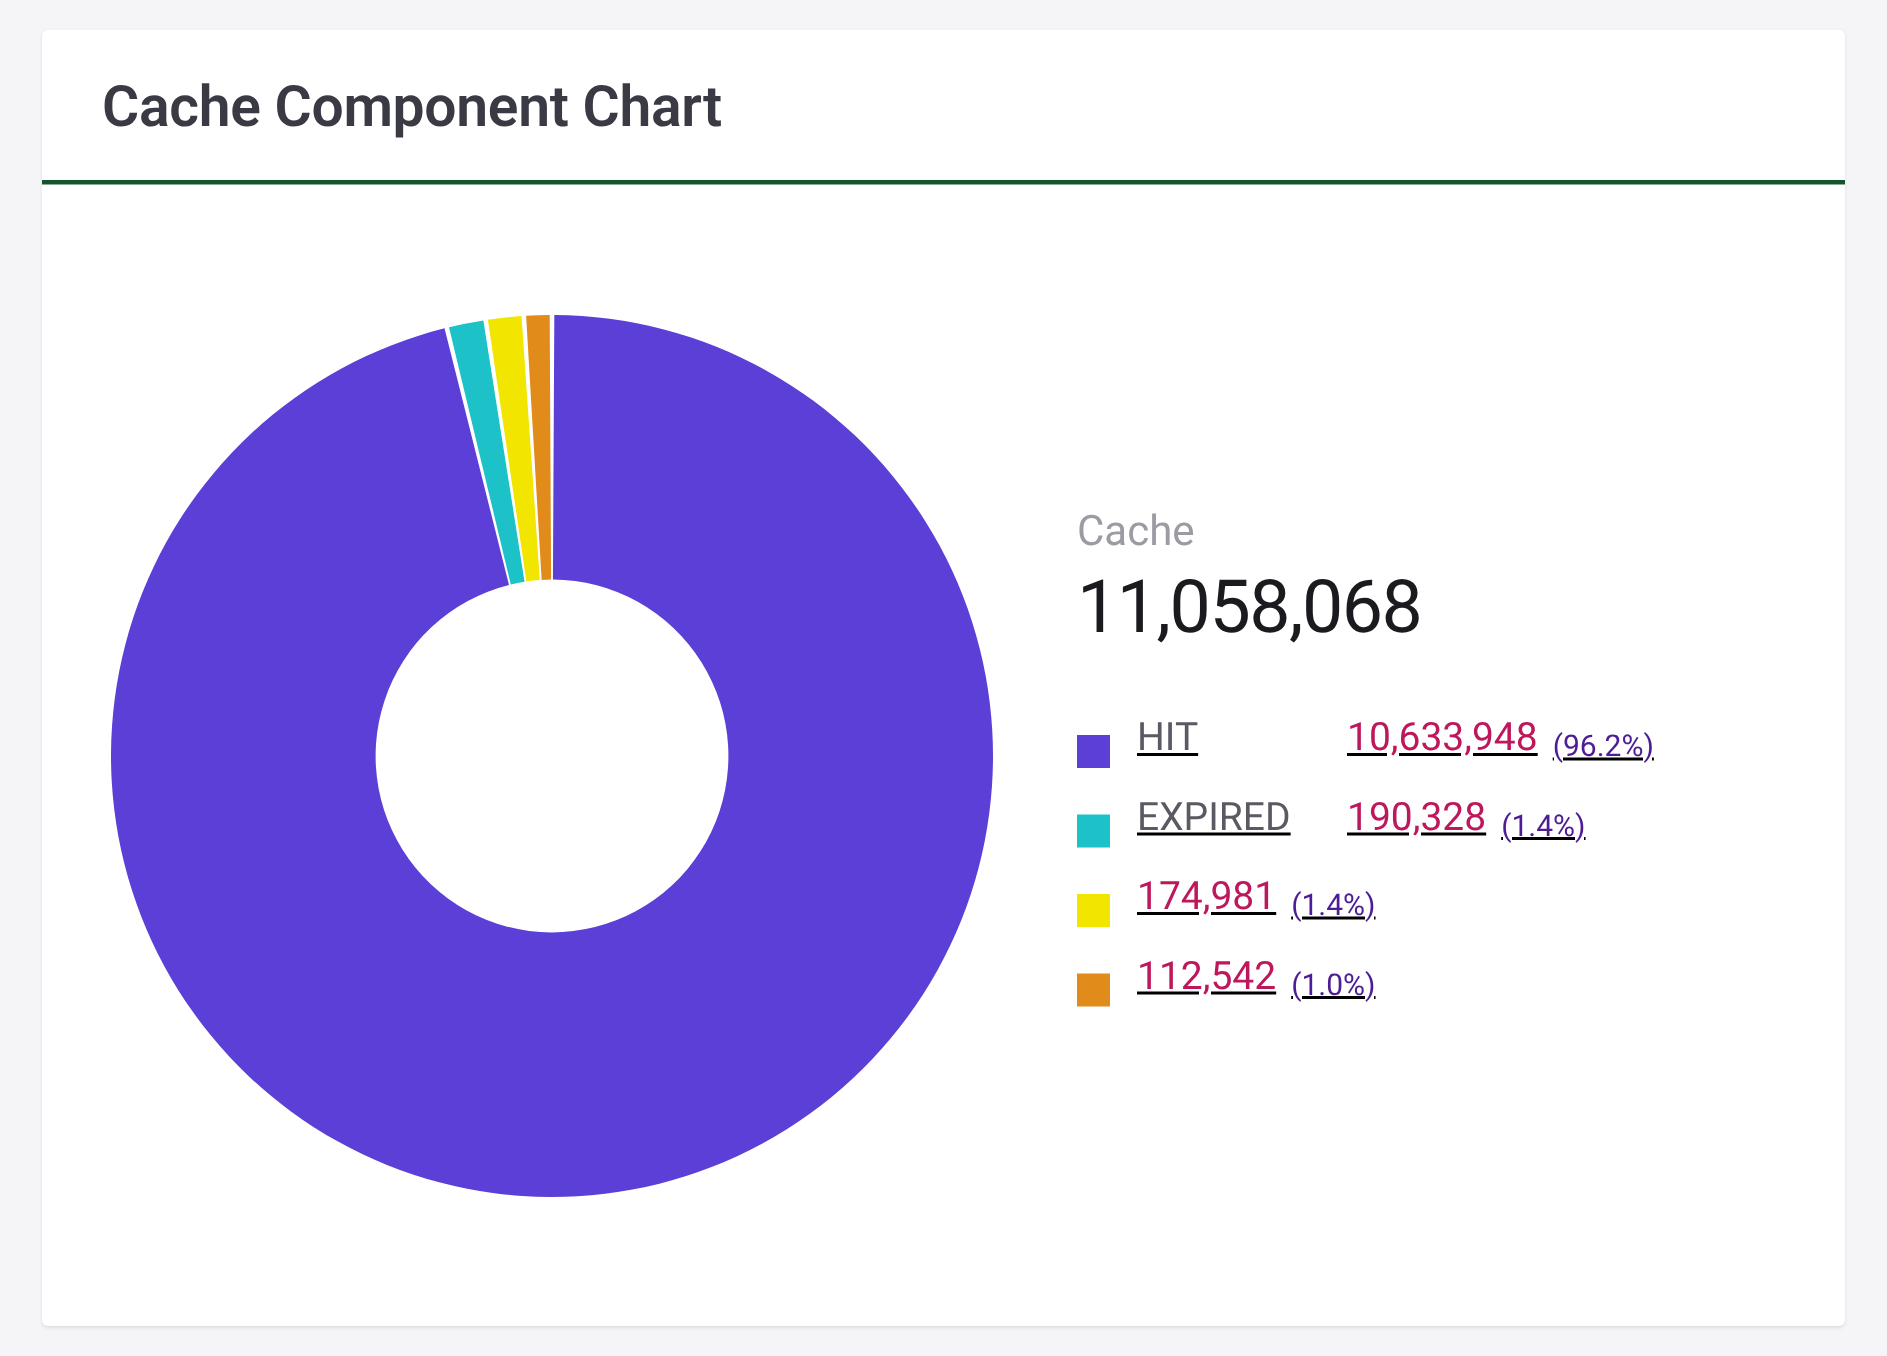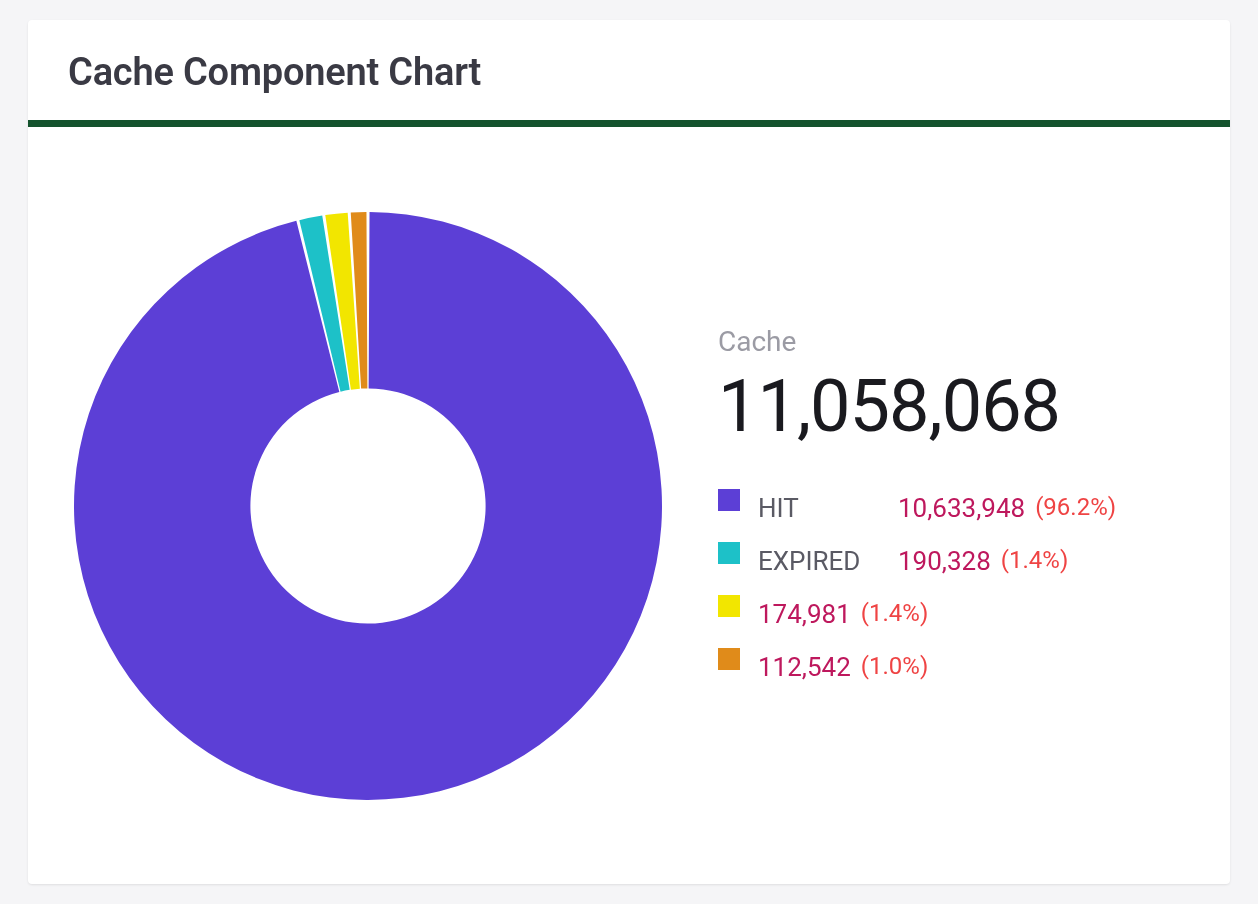--- a/index.html
+++ b/index.html
@@ -14,21 +14,21 @@
       background: #ffffff;
       border-radius: 4px;
       box-shadow: 0 1px 3px rgba(0,0,0,0.06), 0 1px 2px rgba(0,0,0,0.04);
       width: 100%;
       height: 100%;
       display: flex;
       flex-direction: column;
     }
     .card-header {
       padding: 30px 40px 26px 40px;
-      border-bottom: 7px solid #14532d;
+      border-bottom: 3px solid #14532d;
     }
     .card-title {
       font-size: 38px;
       font-weight: 600;
       color: #3a3a44;
       letter-spacing: -0.2px;
     }
     .card-body {
       flex: 1;
       display: flex;
@@ -49,55 +49,56 @@
       flex: 1;
       display: flex;
       flex-direction: column;
     }
     .total-label {
       font-size: 28px;
       color: #9b9ba4;
       margin-bottom: 6px;
     }
     .total-value {
-      font-size: 72px;
+      font-size: 49px;
       font-weight: 400;
       color: #1a1a1f;
       letter-spacing: -1px;
       margin-bottom: 40px;
     }
     .legend {
       display: flex;
       flex-direction: column;
       gap: 14px;
     }
     .legend-row {
       display: flex;
-      align-items: flex-start;
+      align-items: flex-end;
       font-size: 26px;
       line-height: 1.5;
+      text-decoration: underline;
     }
     .swatch {
       width: 22px;
       height: 22px;
       flex: 0 0 auto;
       margin-right: 18px;
     }
     .legend-name {
       color: #5a5a64;
       width: 140px;
       flex: 0 0 auto;
     }
     .legend-value {
       color: #be185d;
       margin-right: 10px;
     }
     .legend-pct {
-      color: #ef4444;
-      font-size: 24px;
+      color: #4c1d95;
+      font-size: 20px;
     }
   </style>
 </head>
 <body>
 
 <div class="card">
   <div class="card-header">
     <h1 class="card-title">Cache Component Chart</h1>
   </div>
   <div class="card-body">

